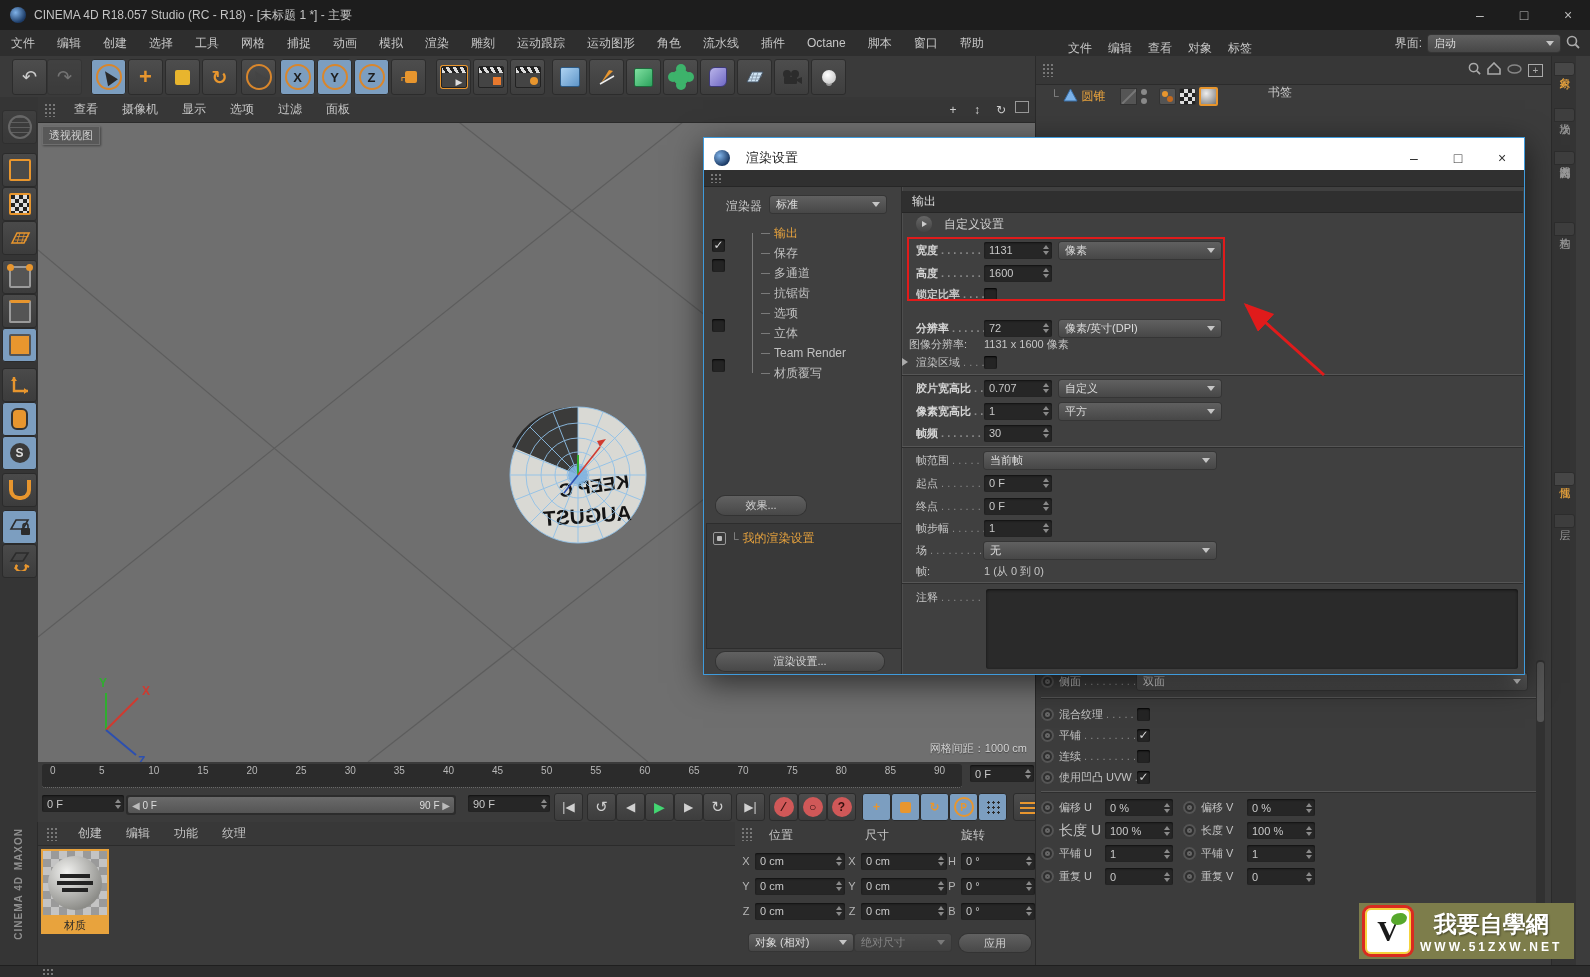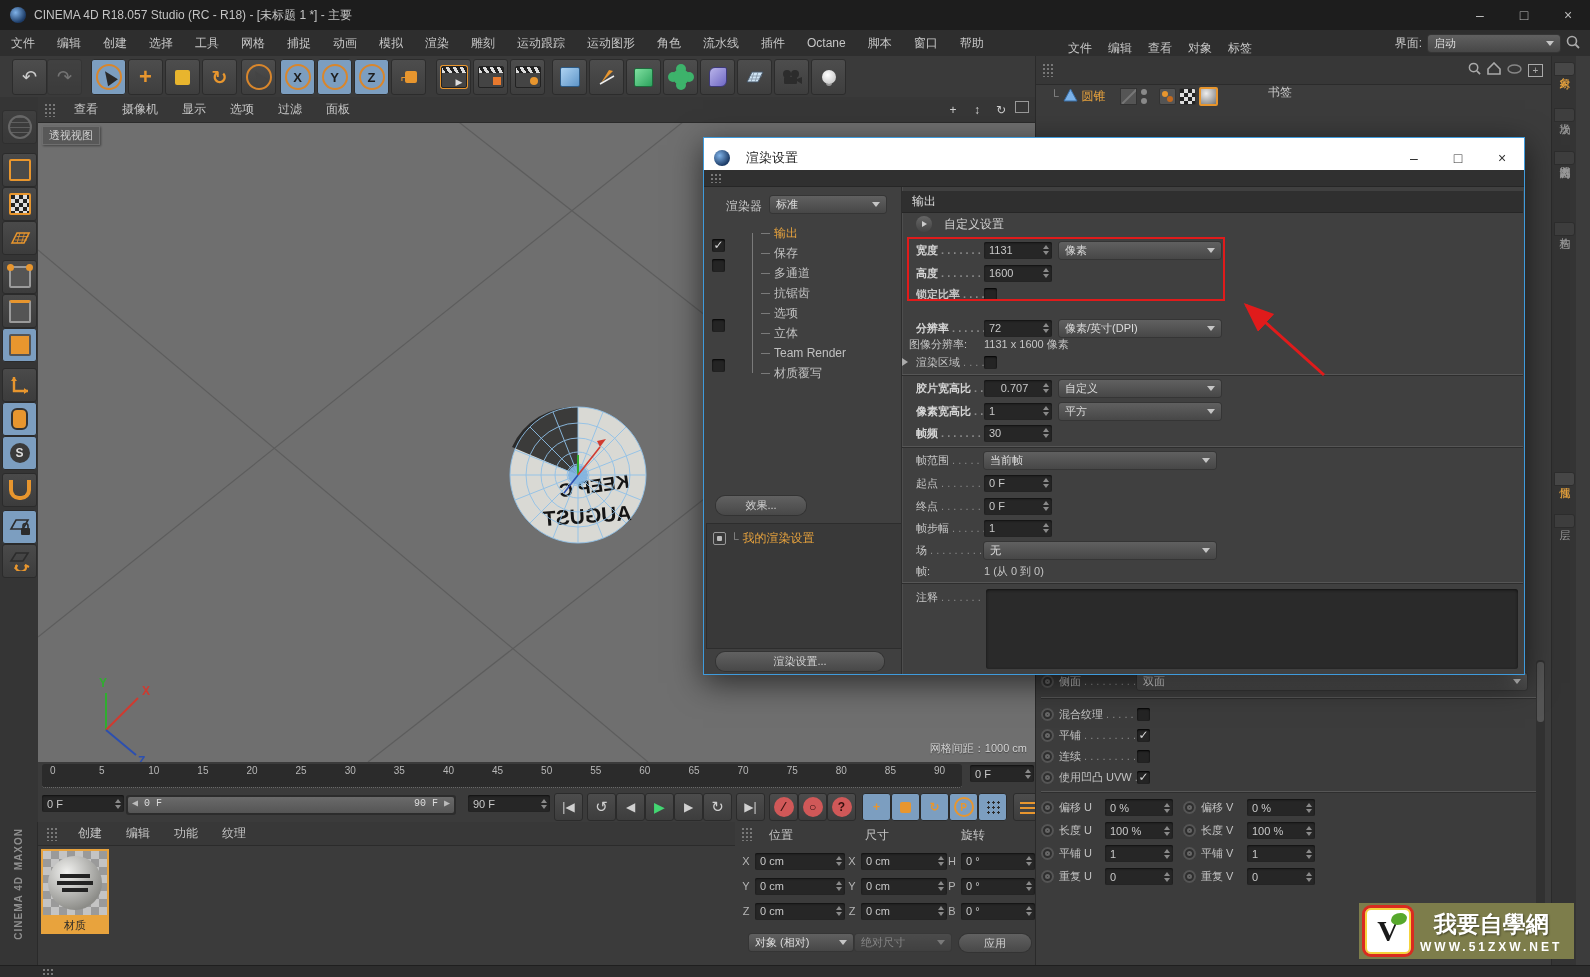--- a/index.html
+++ b/index.html
@@ -408,21 +408,21 @@
 
 <div class="r" id="transport">
   <span class="fld" style="position:absolute;left:4px;top:5px;width:74px;">
       <i class="fv">0 F</i>
       <span class="spin">
         <b class="up"></b>
         <b class="dn"></b>
       </span>
     </span>
   <div style="position:absolute;left:88px;top:5px;width:330px;height:20px;background:#2c2c2c;border-radius:3px;">
-    <div style="position:absolute;inset:2px;background:linear-gradient(#6a6a6a,#555);border-radius:2px;display:flex;justify-content:space-between;padding:0 4px;font-size:10px;color:#ddd;font-family:Liberation Mono, monospace;">
+    <div style="position:absolute;inset:2px;background:linear-gradient(#6a6a6a,#555);border-radius:2px;display:flex;align-items:center;justify-content:space-between;padding:0 4px;font-size:10px;color:#ddd;">
       <span><i style="color:#bbb;">◀ </i><i>0 F</i></span>
       <span><i>90 F</i><i style="color:#bbb;"> ▶</i></span>
     </div>
   </div>
   <span class="fld" style="position:absolute;left:430px;top:5px;width:74px;">
       <i class="fv">90 F</i>
       <span class="spin">
         <b class="up"></b>
         <b class="dn"></b>
       </span>
@@ -698,21 +698,21 @@
           <i class="fv">0 %</i>
           <span class="spin">
             <b class="up"></b>
             <b class="dn"></b>
           </span>
         </span>
       </div>
 
       <div style="display:flex;align-items:center;height:23px;">
         <span class="adot"></span>
-        <span style="width:46px;margin-left:5px;font-size:11px;color:#c3c3c3;">长度 U</span>
+        <span style="width:46px;margin-left:5px;font-size:14px;color:#c3c3c3;">长度 U</span>
         <span class="fld" style="width:60px;">
           <i class="fv">100 %</i>
           <span class="spin">
             <b class="up"></b>
             <b class="dn"></b>
           </span>
         </span>
         <span class="adot" style="margin-left:10px;"></span>
         <span style="width:46px;margin-left:5px;font-size:11px;color:#c3c3c3;">长度 V</span>
         <span class="fld" style="width:60px;">
@@ -893,21 +893,21 @@
   <div class="prow" style="top:196px;left:205px;">
     <span class="dl nodots" style="width:75px;">图像分辨率:</span>
     <span style="font-size:11px;color:#c5c5c5;">1131 x 1600 像素</span>
   </div>
   <div class="prow" style="top:214px;left:198px;">
     <span style="width:0;height:0;border-top:4px solid transparent;border-bottom:4px solid transparent;border-left:6px solid #aaa;margin-right:8px;"></span>
     <span class="dl">渲染区域</span>
     <span class="cb"></span>
   </div>
   <div class="sep" style="left:198px;top:236px;width:621px;"></div>
-  <div class="prow" style="top:240px;text-align:center;">
+  <div class="prow" style="top:240px;">
     <span class="dl b">胶片宽高比</span>
     <span class="fld w60">
         <i class="fv">0.707</i>
         <span class="spin">
           <b class="up"></b>
           <b class="dn"></b>
         </span>
       </span>
     <span class="dd w150">
         <i>自定义</i>

